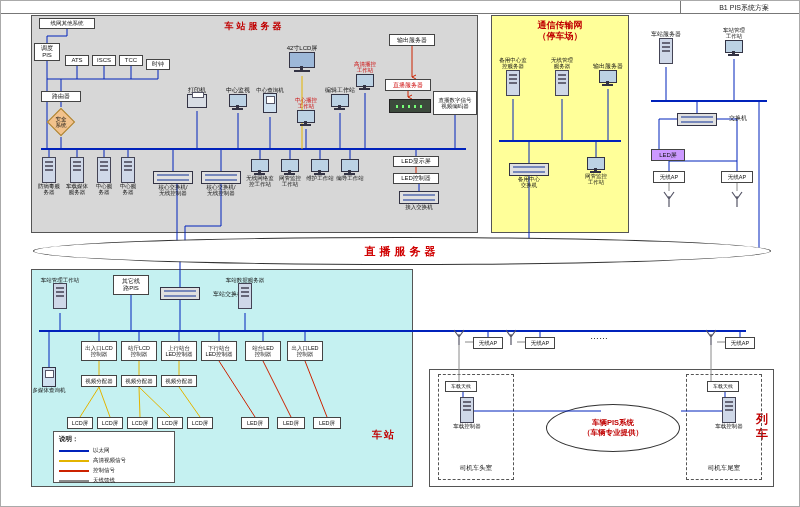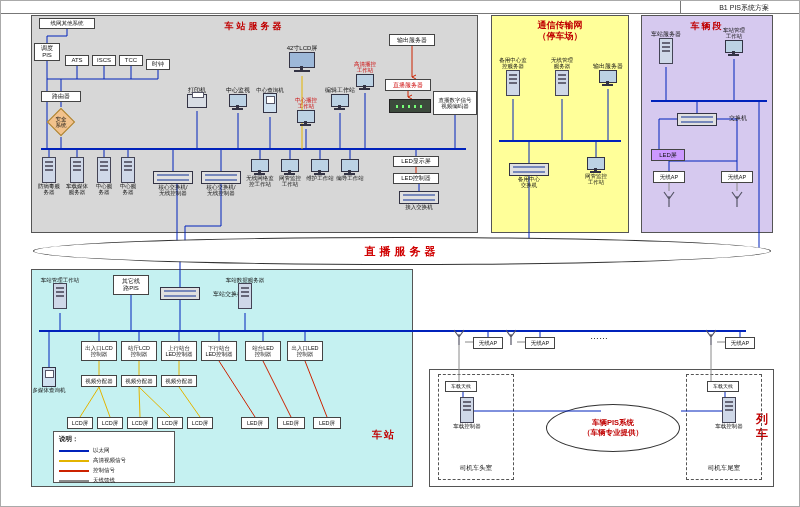--- a/index.html
+++ b/index.html
@@ -87,23 +87,20 @@
   <div class="hdr">B1 PIS系统方案</div>
   <div class="hdr-tick"></div>
   <div class="hdr-rule"></div>
 
   <div class="sec sec-cc">
     <div class="sec-title">车站服务器</div>
   </div>
   <div class="sec sec-bc">
     <div class="sec-title">通信传输网
 （停车场）</div>
-  </div>
-  <div class="sec sec-dp">
-    <div class="sec-title">车辆段</div>
   </div>
   <div class="sec sec-st">
     <div class="sec-title">车站</div>
   </div>
   <div class="sec sec-tn">
     <div class="sec-title">列车</div>
     <div class="cab cab-l">
       <div class="cab-label">司机车头室</div>
     </div>
     <div class="cab cab-r">

